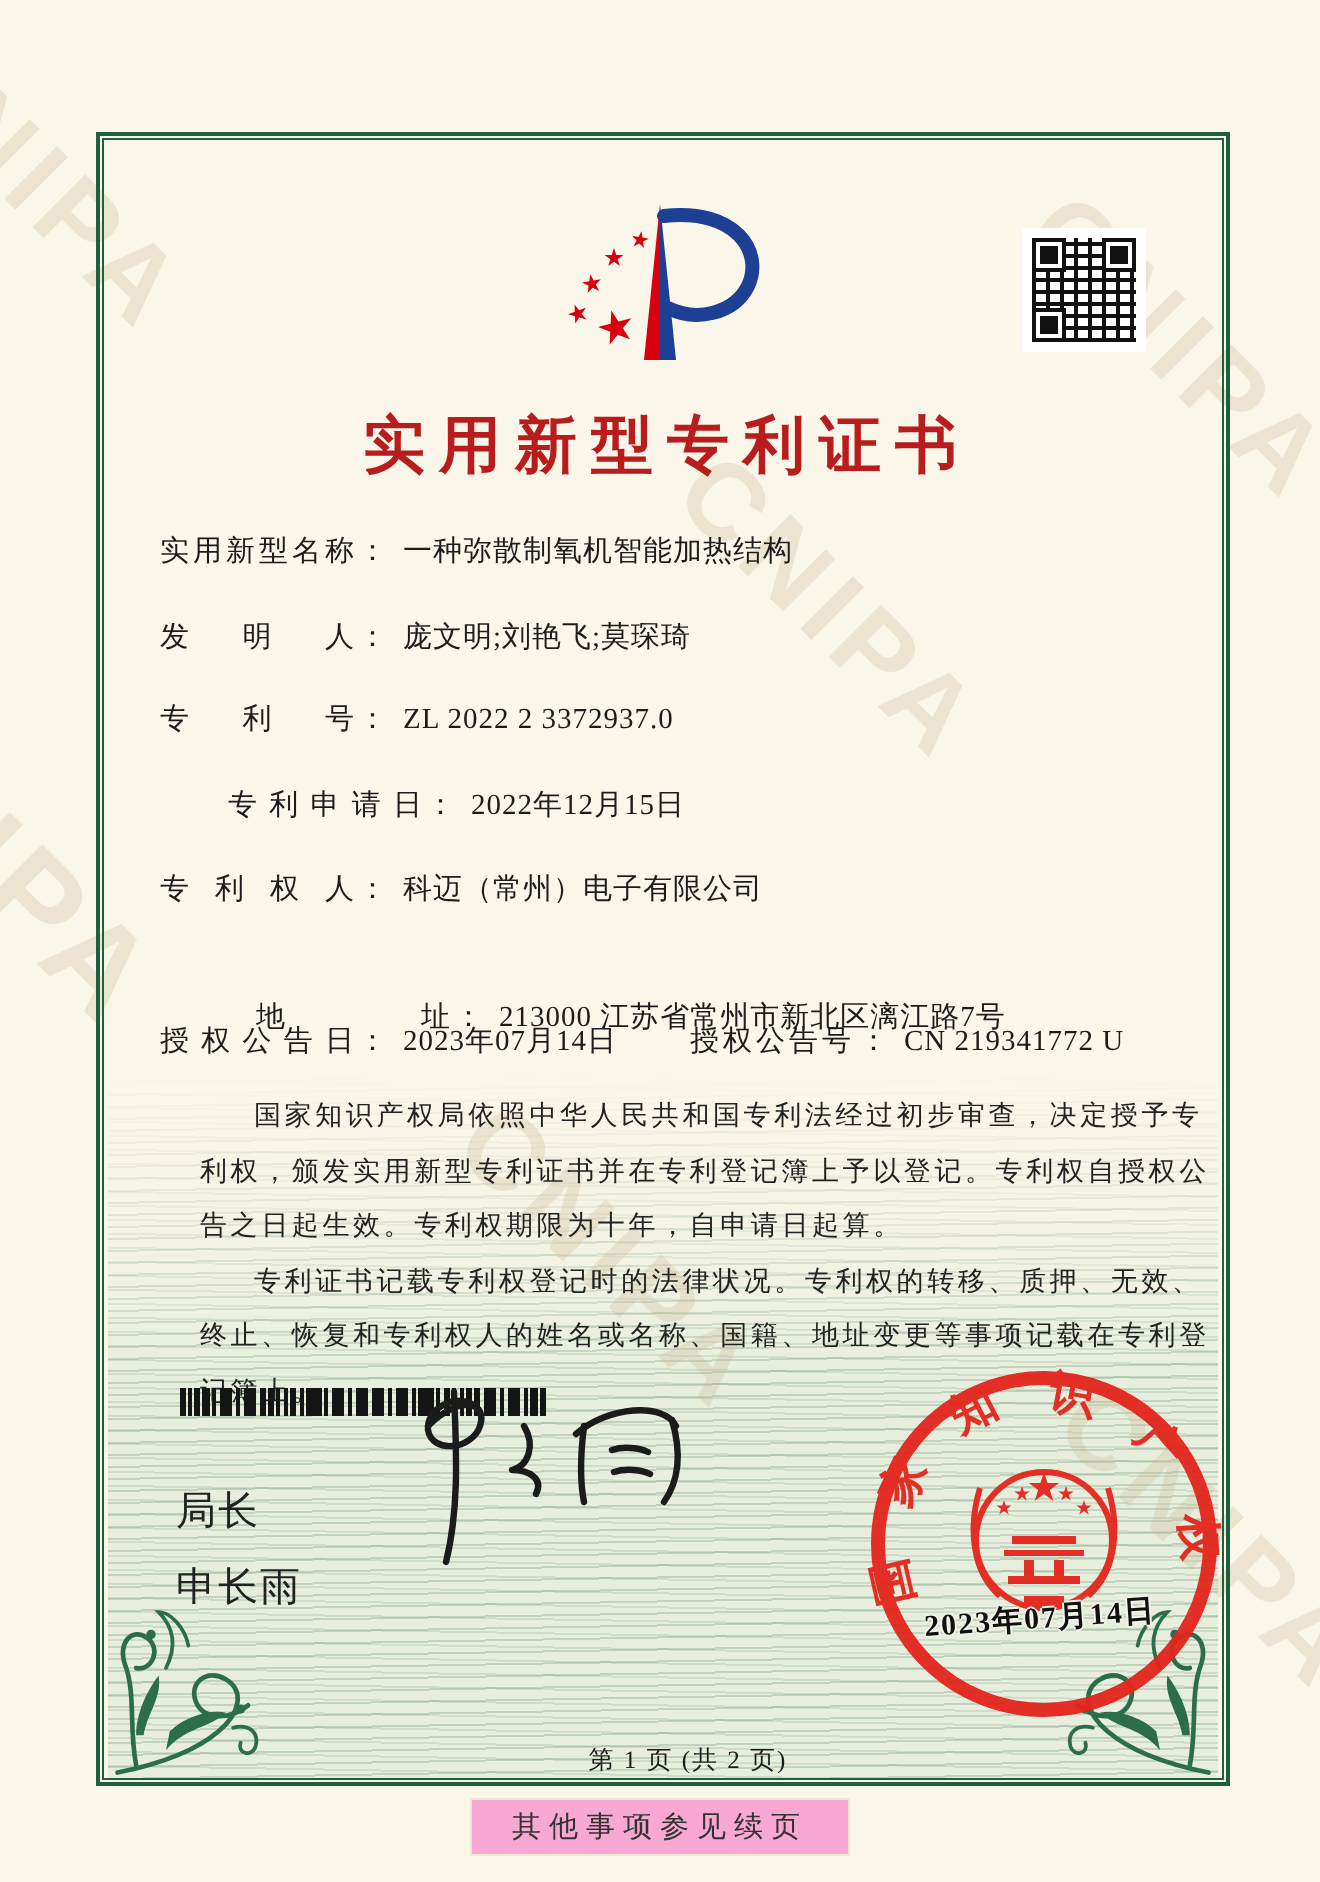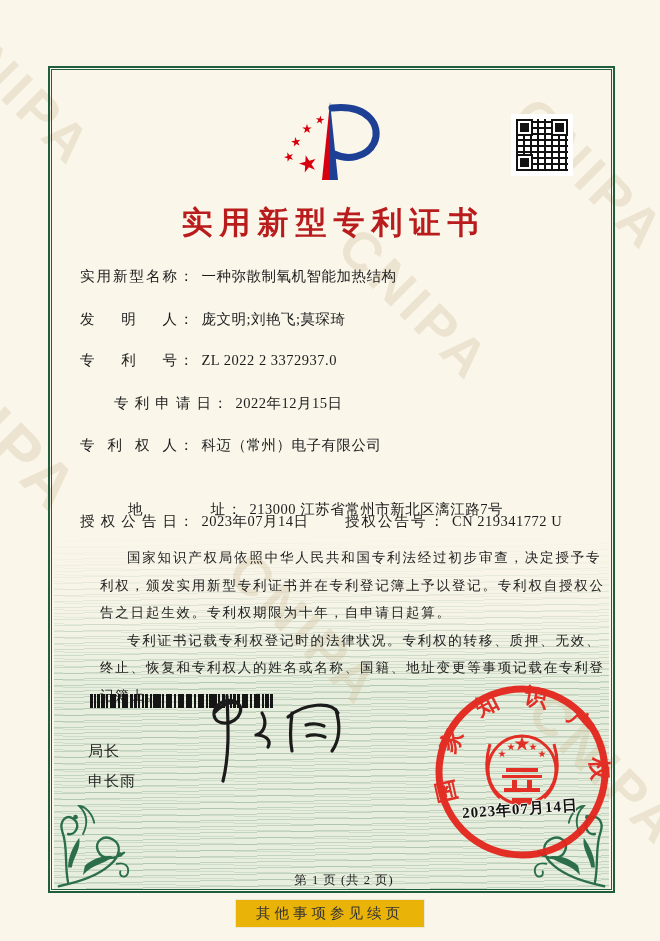--- a/index.html
+++ b/index.html
@@ -75,37 +75,37 @@
   
   .barcode{
     position:absolute;left:90px;top:694px;width:183px;height:14px;z-index:3;
     background-image:
       repeating-linear-gradient(90deg,#151515 0 2px,transparent 2px 4px),
       repeating-linear-gradient(90deg,#151515 0 1px,transparent 1px 7px),
       repeating-linear-gradient(90deg,#151515 0 3px,transparent 3px 11px);
   }
   
   .signer{position:absolute;left:88px;top:742px;z-index:3;
-    font-family:"Liberation Sans","DejaVu Sans",sans-serif;font-size:15px;letter-spacing:1px;color:#222;}
+    font-family:"Liberation Sans","DejaVu Sans",sans-serif;font-size:20px;letter-spacing:1px;color:#222;}
   .signer div{margin-bottom:11px;}
   .signature{position:absolute;left:180px;top:683px;z-index:3;}
   
   .seal{position:absolute;left:432px;top:682px;width:180px;height:180px;z-index:4;}
   .seal svg{position:absolute;inset:0;opacity:0.95;}
   .seal-date{
     position:absolute;left:434px;top:800px;width:172px;text-align:center;z-index:5;
     font-size:15px;font-weight:bold;color:#111;transform:rotate(-4deg);
     text-shadow:1px 0 #f3f2ea,-1px 0 #f3f2ea,0 1px #f3f2ea,0 -1px #f3f2ea;
     letter-spacing:1px;
   }
   
   .page-note{position:absolute;left:0;right:0;top:872px;text-align:center;font-size:12.5px;letter-spacing:1px;z-index:3;padding-left:28px;}
   .footer-note{
     position:absolute;left:50%;transform:translateX(-50%);top:899px;z-index:3;
-    background:#eab308;border:1px solid #eee8d8;padding:4px 20px;
+    background:#f9a8d4;border:1px solid #eee8d8;padding:4px 20px;
     font-size:14.5px;letter-spacing:4px;color:#333;white-space:nowrap;
   }
 </style>
 </head>
 <body>
 
 <div class="page">
 
   <span class="wm" style="left:-28px;top:0px;">CNIPA</span>
   <span class="wm" style="left:545px;top:85px;">CNIPA</span>

